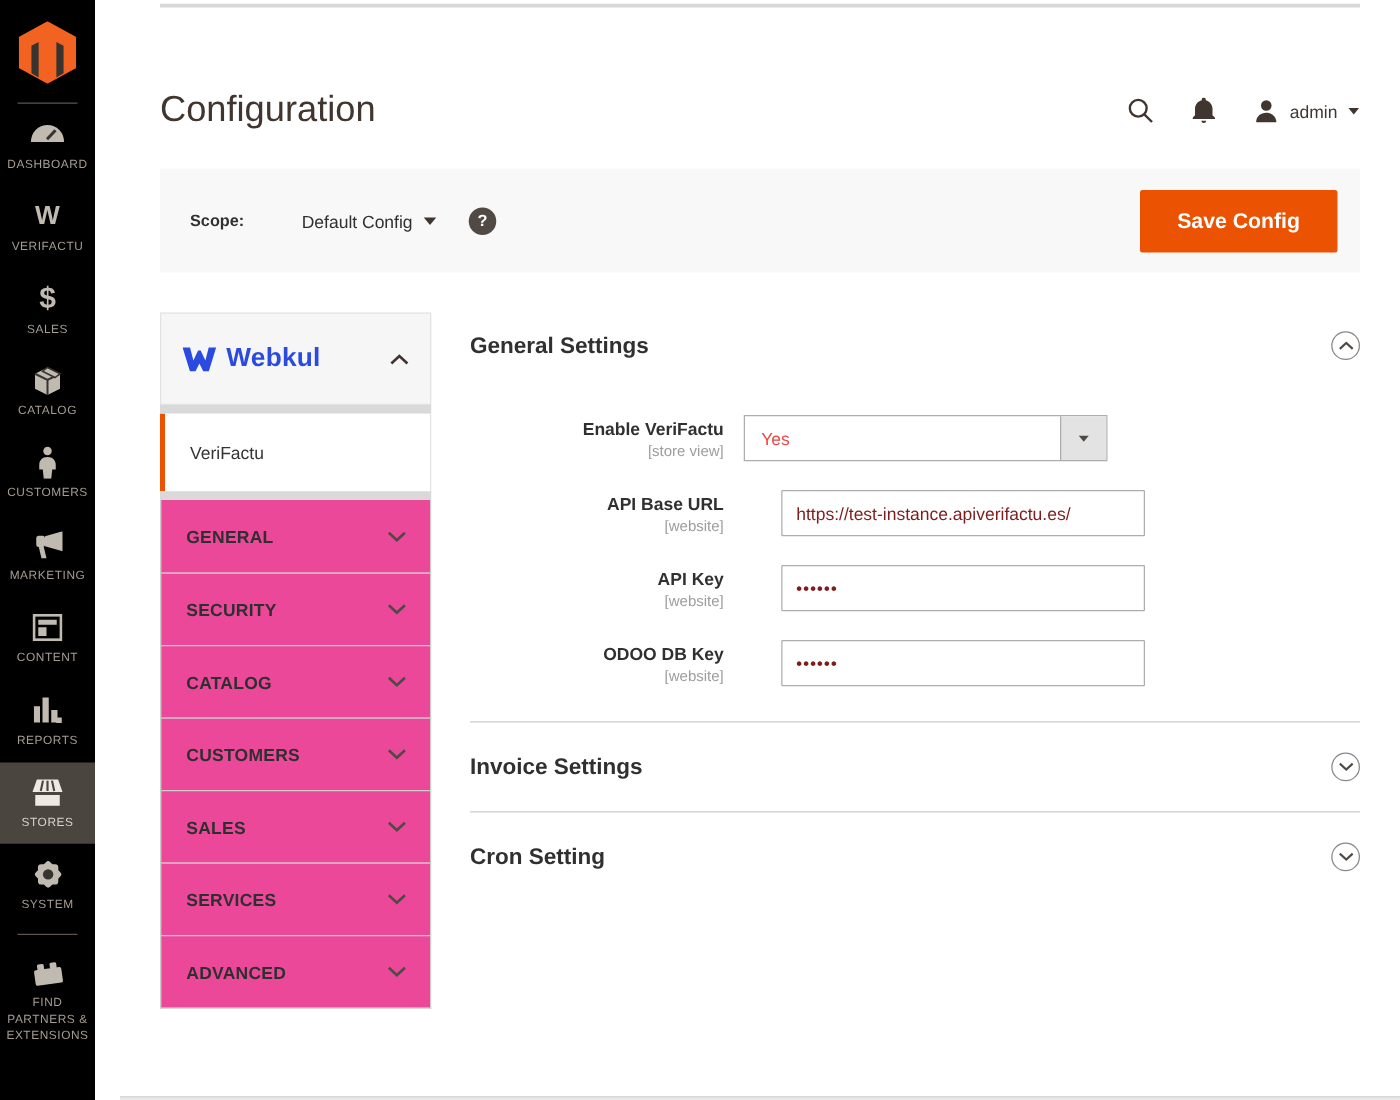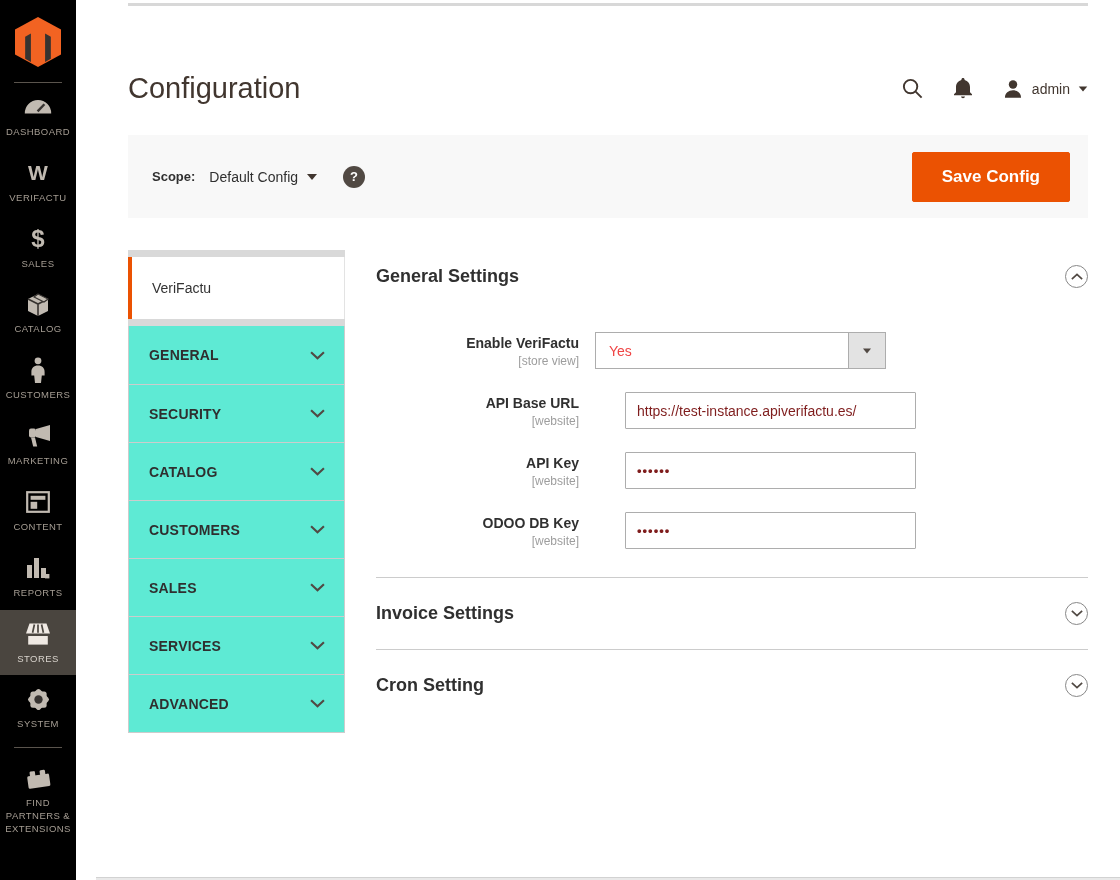--- a/index.html
+++ b/index.html
@@ -28,21 +28,21 @@
     padding:66px 32px 24px; }
   .page-title { font-size:29px; font-weight:400; color:#41362f; }
   .header-actions { display:flex; align-items:center; gap:30px; }
   .icon-btn { background:none; border:none; cursor:pointer; display:flex; align-items:center; }
   .admin-group { display:flex; align-items:center; gap:8px; cursor:pointer; }
   .admin-label { font-size:14px; color:#41362f; }
 
   .scope-bar { margin:6px 32px 0; background:#f8f8f8; height:83px;
     display:flex; align-items:center; justify-content:space-between; padding:0 18px 0 24px; }
   .scope-left { display:flex; align-items:center; }
-  .scope-label { font-size:13px; font-weight:700; color:#303030; margin-right:14px; }
+  .scope-label { font-size:13px; font-weight:700; color:#303030; margin-right:46px; }
   .scope-select { display:flex; align-items:center; gap:9px; cursor:pointer; }
   .scope-value { font-size:14px; color:#303030; }
   .caret-down { width:0; height:0; border-left:5px solid transparent;
     border-right:5px solid transparent; border-top:6px solid #41362f; }
   .help-circle { width:22px; height:22px; border-radius:50%; background:#514943;
     color:#fff; font-size:13px; font-weight:700; display:flex; align-items:center;
     justify-content:center; margin-left:26px; cursor:pointer; }
   .save-btn { background:#eb5202; border:1px solid #eb5202; border-radius:2px;
     color:#fff; font-family:"Liberation Sans",sans-serif; font-size:17px; font-weight:700;
     padding:14px 29px; cursor:pointer; }
@@ -55,21 +55,21 @@
     display:flex; align-items:center; justify-content:space-between; padding:0 17px;
     cursor:pointer; }
   .webkul-logo { display:flex; align-items:center; gap:8px; }
   .webkul-text { font-size:21px; font-weight:700; color:#2b4be0; letter-spacing:.2px; }
   .band { height:7px; background:#d9d9d9; }
   .verifactu-item { background:#fff; border-left:4px solid #eb5202;
     border-right:1px solid #e3e3e3; height:62px; display:flex; align-items:center;
     padding-left:20px; font-size:14px; color:#333; cursor:pointer; }
   .nav-sections { border:1px solid #ccc; border-top:none; }
   .nav-section { height:58px; display:flex; align-items:center; justify-content:space-between;
-    padding:0 19px 0 20px; border-top:1px solid #ccc; background:#5eead4; cursor:pointer; }
+    padding:0 19px 0 20px; border-top:1px solid #ccc; background:#ec4899; cursor:pointer; }
   .nav-section:first-child { border-top:none; }
   .nav-section-label { font-size:14px; font-weight:700; color:#2f2f2f; letter-spacing:.2px; }
 
   
   .form-col { flex:1; }
   .section-head { display:flex; justify-content:space-between; align-items:center;
     margin-top:15px; cursor:pointer; }
   .section-title { font-size:18px; font-weight:600; color:#303030; }
   .collapse-btn { width:23px; height:23px; border:1px solid #888; border-radius:50%;
     background:#fff; display:flex; align-items:center; justify-content:center; cursor:pointer; }
@@ -263,20 +263,31 @@
         <span class="caret-down"></span>
       </div>
       <div class="help-circle">?</div>
     </div>
     <button class="save-btn">Save Config</button>
   </div>
 
   <div class="body-cols">
 
     <aside class="config-nav">
+      <div class="webkul-head">
+        <div class="webkul-logo">
+          <svg width="27" height="23" viewBox="0 0 28 24" fill="#2b4be0">
+            <path d="M0 2h6.2l2.8 11 3.9-8.4h2.2L19 13 21.8 2H28l-6.1 20h-4.7L14 15.4 10.8 22H6.1z"></path>
+          </svg>
+          <span class="webkul-text">Webkul</span>
+        </div>
+        <svg width="15" height="9" viewBox="0 0 14 8" fill="none" stroke="#41362f" stroke-width="2">
+          <polyline points="1,7 7,1.5 13,7"></polyline>
+        </svg>
+      </div>
       <div class="band"></div>
       <div class="verifactu-item">VeriFactu</div>
       <div class="band"></div>
 
       <div class="nav-sections">
         <div class="nav-section">
           <span class="nav-section-label">GENERAL</span>
           <svg width="15" height="9" viewBox="0 0 14 8" fill="none" stroke="#514943" stroke-width="2">
               <polyline points="1,1 7,6.5 13,1"></polyline>
             </svg>

